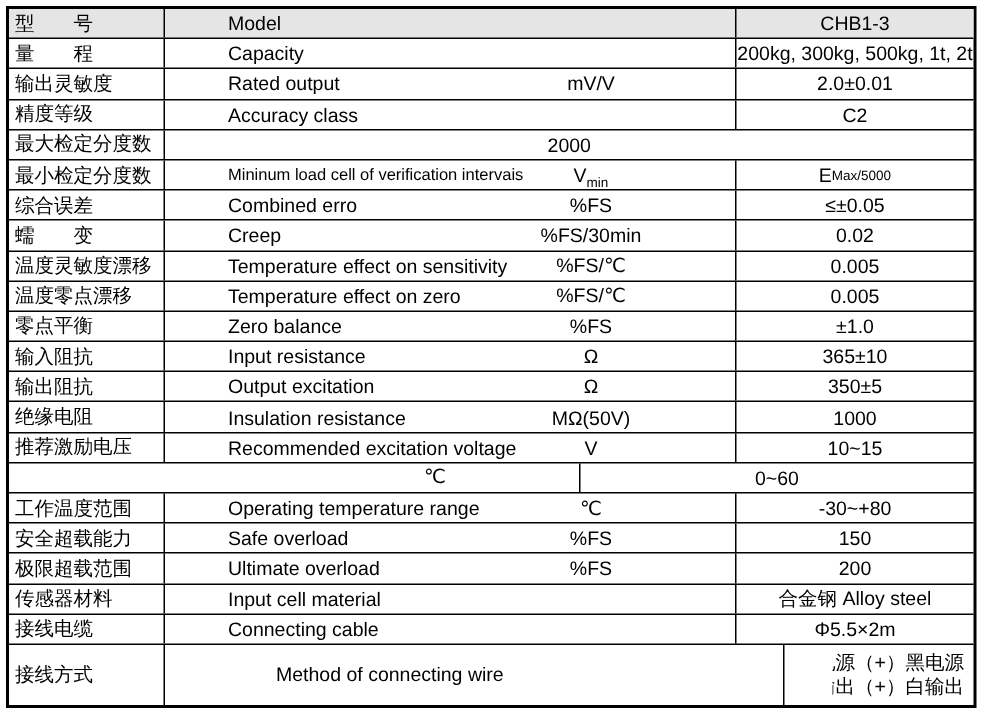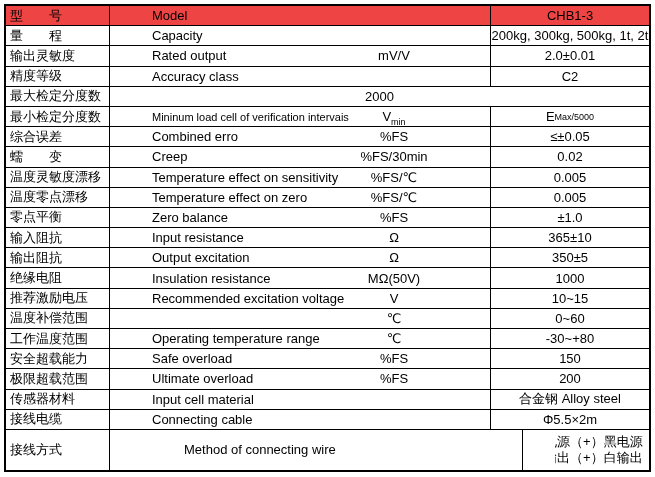--- a/index.html
+++ b/index.html
@@ -30,21 +30,21 @@
     border-bottom: 1px solid #000000;
     box-sizing: border-box;
     align-items: stretch;
   }
   .tr.last {
     flex: 1 1 auto;
     border-bottom: none;
     gap: 32px;
   }
   .tr.header {
-    background: #ef4444;
+    background: #e5e5e5;
   }
   .td {
     display: flex;
     align-items: center;
     box-sizing: border-box;
     overflow: hidden;
     white-space: nowrap;
   }
   .c1 {
     width: 104px;
@@ -240,21 +240,20 @@
     <div class="td c2">
         <span class="en">Recommended excitation voltage</span>
         <span class="unit"><span>V</span></span>
       </div>
     <div class="td c3">
         <span>10~15</span>
       </div>
   </div>
 
   <div class="tr">
-    <div class="td c1">温度补偿范围</div>
     <div class="td c2">
         <span class="unit"><span>℃</span></span>
       </div>
     <div class="td c3">
         <span>0~60</span>
       </div>
   </div>
 
   <div class="tr">
     <div class="td c1">工作温度范围</div>

